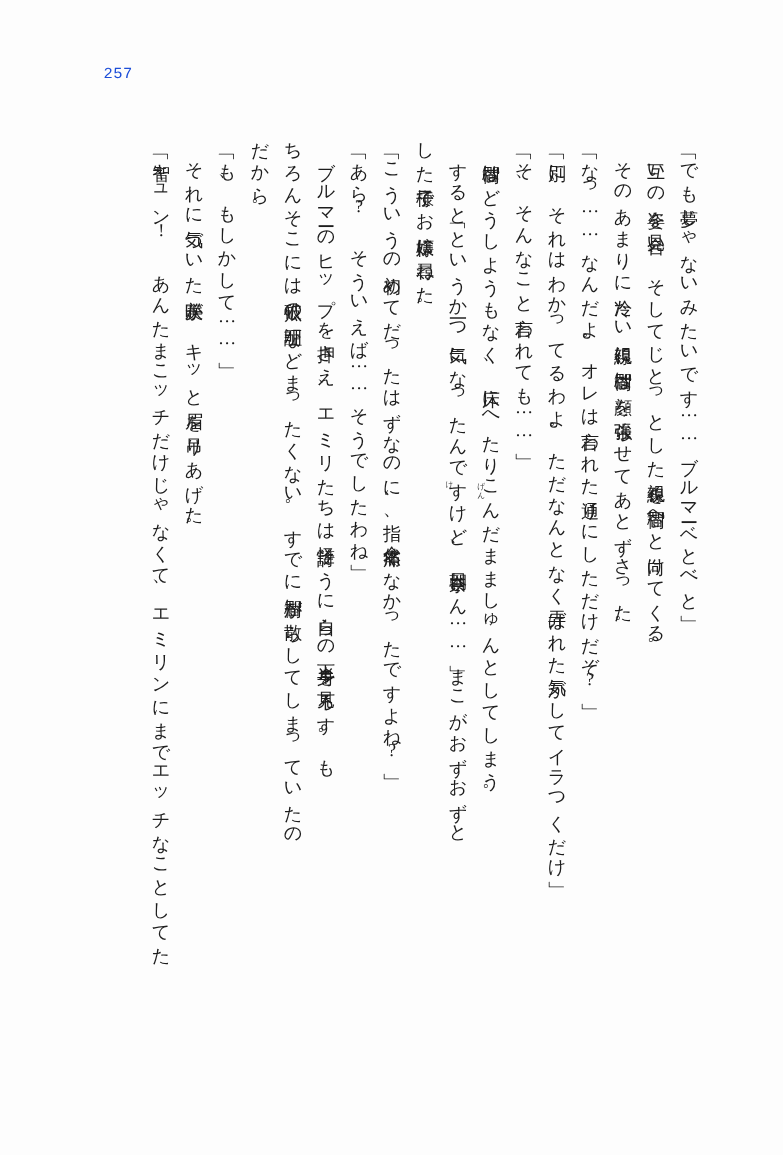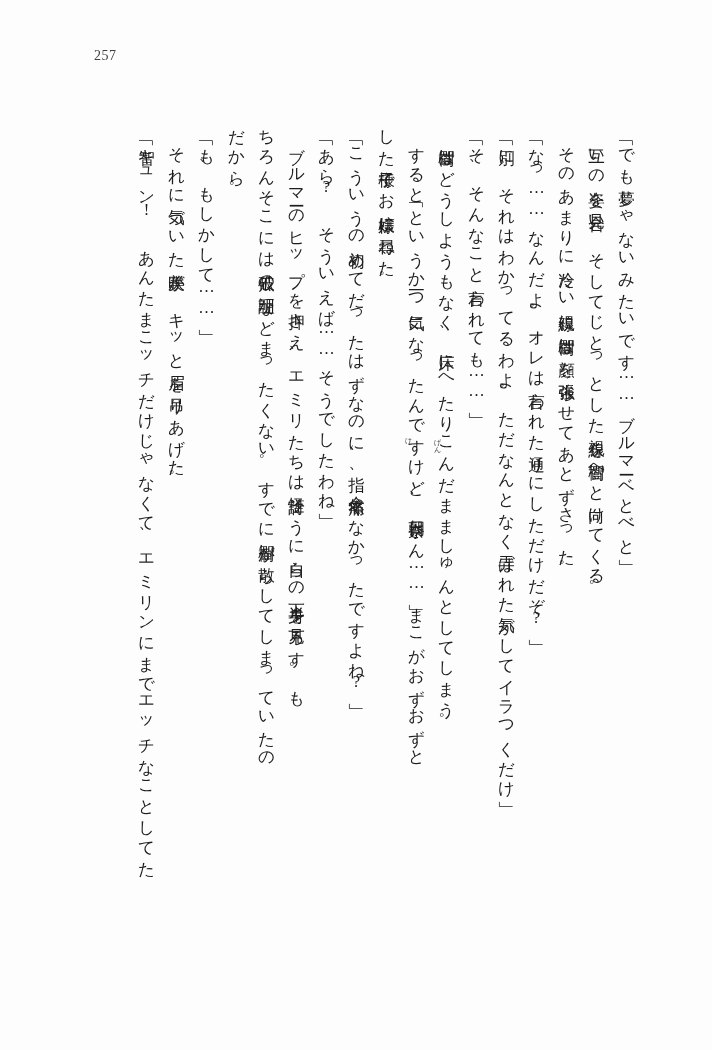--- a/index.html
+++ b/index.html
@@ -12,26 +12,26 @@
   }
   .page {
     position: relative;
     width: 712px;
     height: 1050px;
     background: #fdfdfd;
     overflow: hidden;
   }
   .page-number {
     position: absolute;
-    top: 48px;
+    top: 60px;
     left: 94px;
     font-size: 14px;
-    color: #404040;
+    color: #1d4ed8;
     letter-spacing: 0.5px;
-    font-family: Liberation Serif, serif;
+    font-family: Liberation Mono, monospace;
   }
   .body-text {
     position: absolute;
     top: 118px;
     right: 78px;
     left: 60px;
     bottom: 72px;
     display: flex;
     flex-direction: row-reverse;
     align-items: flex-start;

